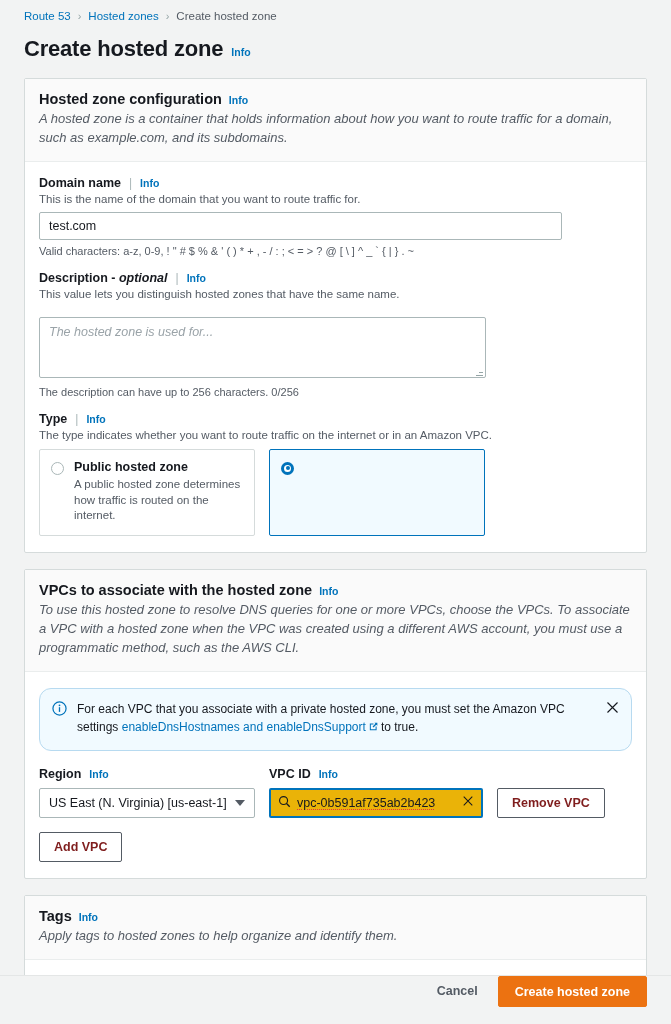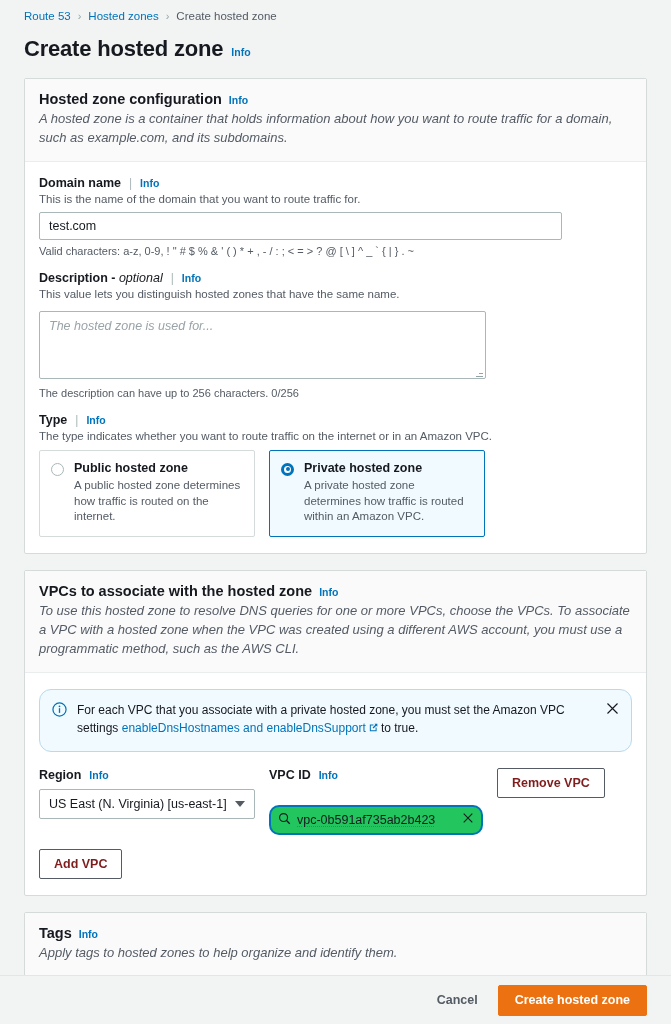--- a/index.html
+++ b/index.html
@@ -46,38 +46,38 @@
   .card-title-row { display:flex; align-items:baseline; gap:7px; }
   .card-title { font-size: 14.5px; font-weight: bold; color:#16191f; }
   .card-desc { margin-top: 3px; font-size: 13px; color:#545b64; line-height: 1.45; font-style: italic; }
   .card-body { padding: 14px 14px 16px 14px; }
 
   
   .field { margin-bottom: 14px; }
   .field:last-child { margin-bottom: 0; }
   .label-row { display:flex; align-items:baseline; gap:8px; }
   .label { font-size: 12.5px; font-weight: bold; color:#16191f; }
-  .label .opt { font-weight: normal; font-style: italic; }
+  .label .opt { font-weight: bold; font-style: italic; }
   .divider-v { color:#aab7b8; }
   .field-desc { margin-top: 3px; font-size:11.5px; color:#545b64; }
   .field-hint { margin-top: 5px; font-size:11px; color:#545b64; }
 
   input.text-input, textarea.text-area {
     font-family: "Liberation Sans", sans-serif;
     font-size: 12.5px;
     color:#16191f;
     border: 1px solid #aab7b8;
     border-radius: 2px;
     background:#fff;
     padding: 6px 9px;
     outline: none;
   }
   input.text-input { width: 523px; height: 28px; margin-top: 7px; }
   textarea.text-area {
-    width: 447px; height: 68px; margin-top: 11px;
+    width: 447px; height: 61px; margin-top: 17px;
     resize: none; line-height:1.4;
   }
   textarea.text-area::placeholder { color:#9aa3a8; font-style: italic; }
   .ta-wrap { position: relative; width: 447px; }
   .ta-grip {
     position:absolute; right:3px; bottom:4px; width:8px; height:8px;
     pointer-events:none;
   }
   .ta-grip i {
     position:absolute; right:0; display:block; height:1px; background:#95a5a6;
@@ -119,38 +119,38 @@
     padding: 11px 12px 12px 12px;
     display:flex; gap: 10px; align-items:flex-start;
   }
   .alert-icon { flex:0 0 auto; margin-top:1px; }
   .alert-text { flex:1; font-size:12px; color:#16191f; line-height:1.55; }
   .alert-link { color:#0073bb; cursor:pointer; }
   .ext-icon { display:inline-block; vertical-align:-1px; margin:0 2px; }
   .alert-close { flex:0 0 auto; cursor:pointer; margin-top:1px; }
 
   
-  .vpc-row { display:flex; gap: 14px; }
+  .vpc-row { display:flex; align-items:flex-end; gap: 14px; }
   .vpc-col-region { width: 216px; }
   .vpc-col-id { width: 214px; }
 
   .select-box {
     margin-top:7px;
     width: 216px; height: 30px;
     border:1px solid #aab7b8; border-radius:2px; background:#fff;
     display:flex; align-items:center; justify-content:space-between;
     padding: 0 9px; font-size:12.5px; color:#16191f; cursor:pointer;
   }
   .caret { width:0; height:0; border-left:5px solid transparent;
            border-right:5px solid transparent; border-top:6px solid #545b64; }
 
   .search-box {
-    margin-top:23px;
+    margin-top:7px;
     width: 214px; height: 30px;
-    border:2px solid #0073bb; border-radius:10px; background:#22c55e;
+    border:2px solid #0073bb; border-radius:2px; background:#eab308;
     display:flex; align-items:center; gap:6px; padding: 0 7px;
   }
   .search-val {
     flex:1; font-size:12.5px; color:#16191f;
     text-decoration: underline;
     text-decoration-style: dotted;
     text-decoration-color: #e03a3a;
     text-underline-offset: 2px;
     white-space:nowrap; overflow:hidden;
   }
@@ -171,21 +171,21 @@
   .btn-add-tag { margin-top: 12px; }
 
   .tags-empty { font-size:16px; color:#16191f; }
   .tags-hint { margin-top:8px; font-size:11px; color:#545b64; }
 
   
   .footer {
     position:absolute; left:0; right:0; bottom:0;
     height: 49px; background:#f2f3f3;
     border-top:1px solid #e4e6e6;
-    display:flex; align-items:center; justify-content:flex-end;
+    display:flex; align-items:flex-start; justify-content:flex-end;
     gap: 14px; padding-right: 24px;
   }
   .btn-cancel {
     border:none; background:transparent; color:#545b64;
     font-weight:bold; font-size:12.5px; cursor:pointer;
     height:30px; padding:0 6px;
     font-family:"Liberation Sans", sans-serif;
   }
   .btn-primary {
     border:1px solid #ec7211; background:#ec7211; color:#fff;
@@ -263,24 +263,20 @@
         <div class="radio-row">
           <div class="radio-card">
             <span class="radio-dot"></span>
             <span class="radio-texts">
               <span class="radio-title" style="display:block">Public hosted zone</span>
               <span class="radio-sub" style="display:block">A public hosted zone determines how traffic is routed on the internet.</span>
             </span>
           </div>
           <div class="radio-card selected">
             <span class="radio-dot"></span>
-            <span class="radio-texts">
-              <span class="radio-title" style="display:block">Private hosted zone</span>
-              <span class="radio-sub" style="display:block">A private hosted zone determines how traffic is routed within an Amazon VPC.</span>
-            </span>
           </div>
         </div>
       </div>
 
     </div>
   </div>
 
   <div class="card">
     <div class="card-header">
       <div class="card-title-row">

